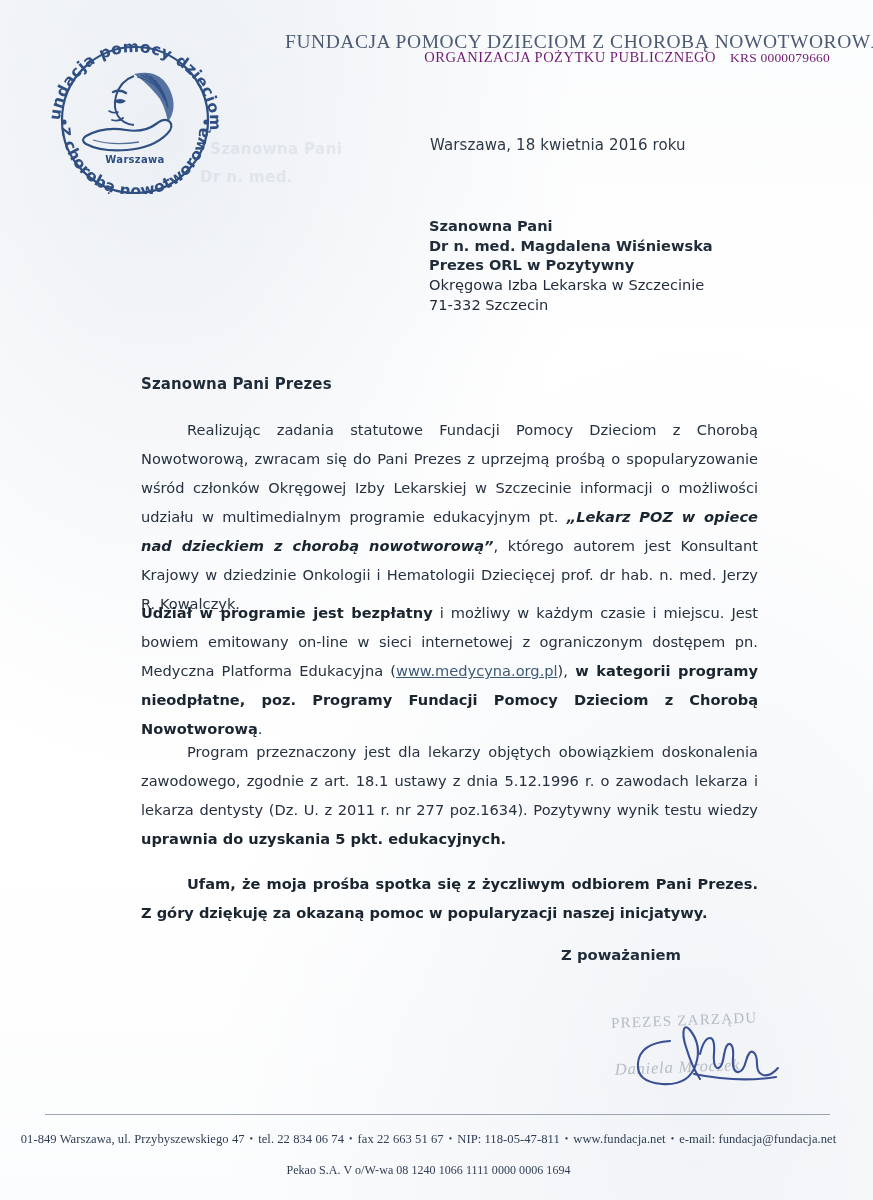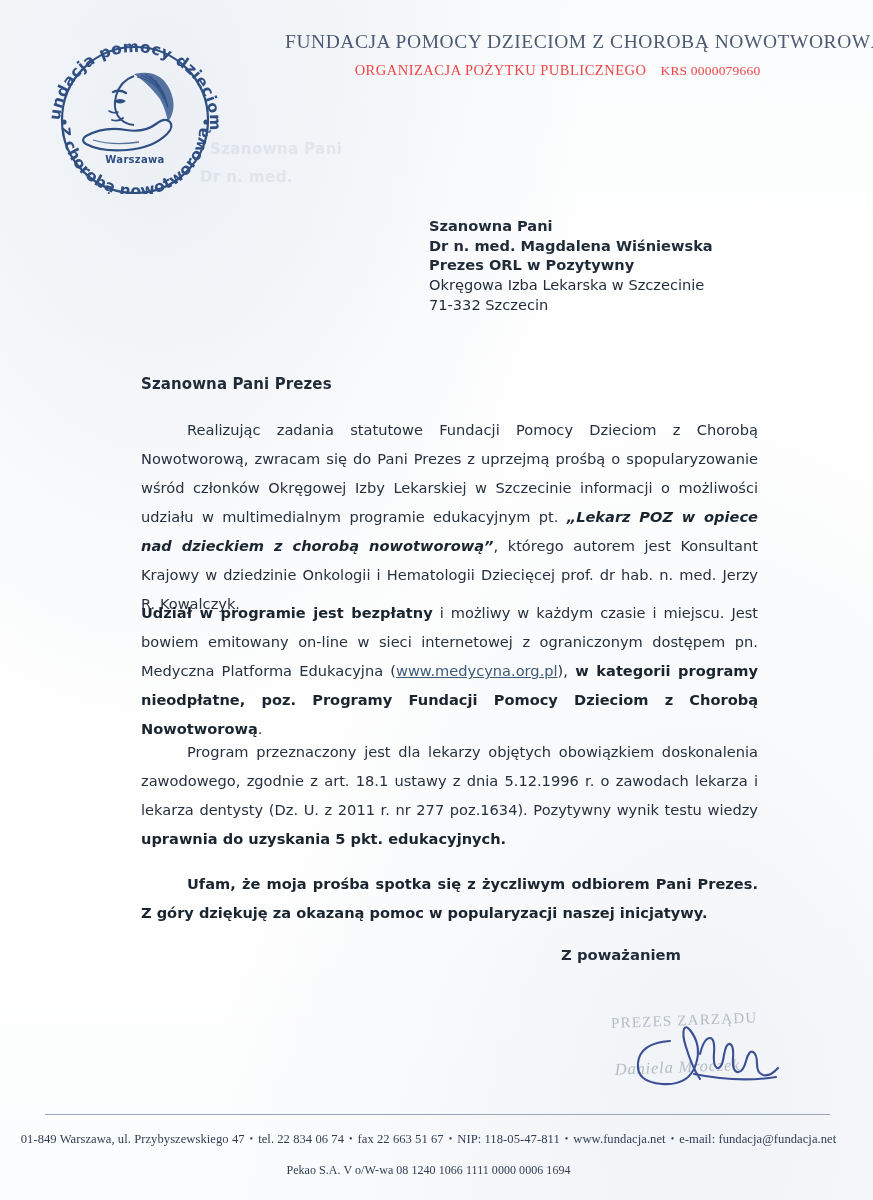--- a/index.html
+++ b/index.html
@@ -56,27 +56,27 @@
     font-family: "Liberation Serif", serif;
     font-size: 19.5px;
     letter-spacing: .55px;
     color: #4c5a73;
     text-align: center;
     white-space: nowrap;
   }
   .org-sub {
     position: absolute;
     left: 285px;
-    top: 62px;
+    top: 49px;
     width: 545px;
     font-family: "Liberation Serif", serif;
     font-size: 14.5px;
     letter-spacing: .5px;
-    color: #ef4444;
-    text-align: center;
+    color: #701a75;
+    text-align: right;
     white-space: nowrap;
   }
   .org-sub .krs { margin-left: 14px; font-size: 13.5px; letter-spacing:.2px; }
 
   .place-date {
     position: absolute;
     left: 430px;
     top: 136px;
     font-size: 15px;
     color: #2d3946;
@@ -242,20 +242,21 @@
 
       <text x="97" y="131" text-anchor="middle" font-family="DejaVu Sans, sans-serif" font-size="10" font-weight="bold" fill="#2f4f83" letter-spacing="0.3">Warszawa</text>
     </svg>
   </div>
 
   <div class="org-title">FUNDACJA POMOCY DZIECIOM Z CHOROBĄ NOWOTWOROWĄ</div>
   <div class="org-sub">
     <span>ORGANIZACJA POŻYTKU PUBLICZNEGO</span><span class="krs">KRS 0000079660</span>
   </div>
 
+  <div class="place-date">Warszawa, 18 kwietnia 2016 roku</div>
 
   <div class="addressee">
     <div class="b">Szanowna Pani</div>
     <div class="b">Dr n. med. Magdalena Wiśniewska</div>
     <div class="b">Prezes ORL w  Pozytywny</div>
     <div>Okręgowa Izba Lekarska w Szczecinie</div>
     <div>71-332 Szczecin</div>
   </div>
 
   <div class="salutation">Szanowna Pani   Prezes</div>

